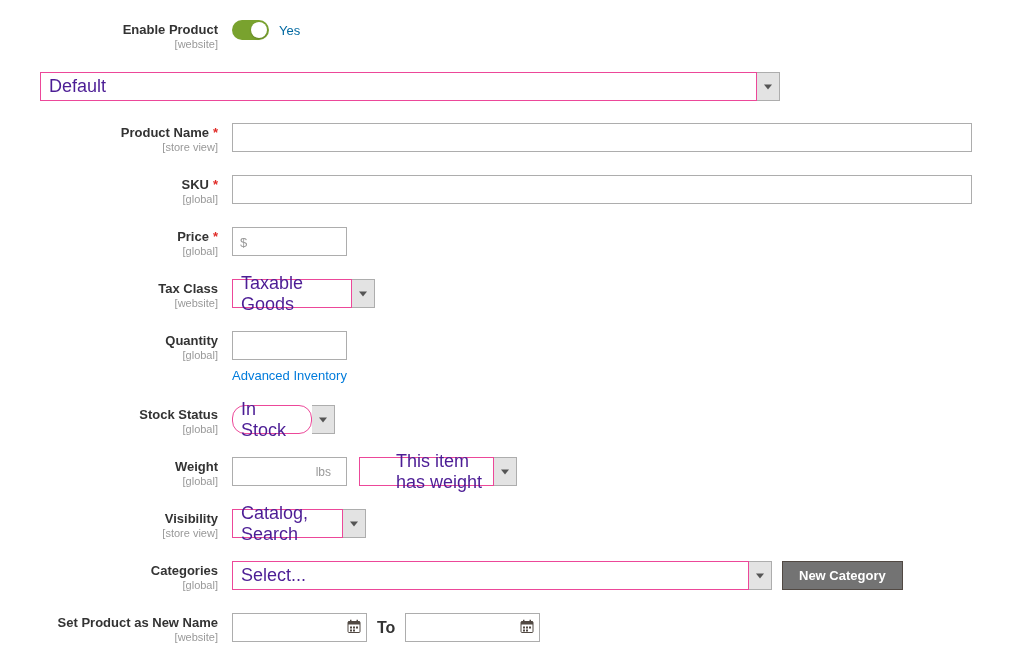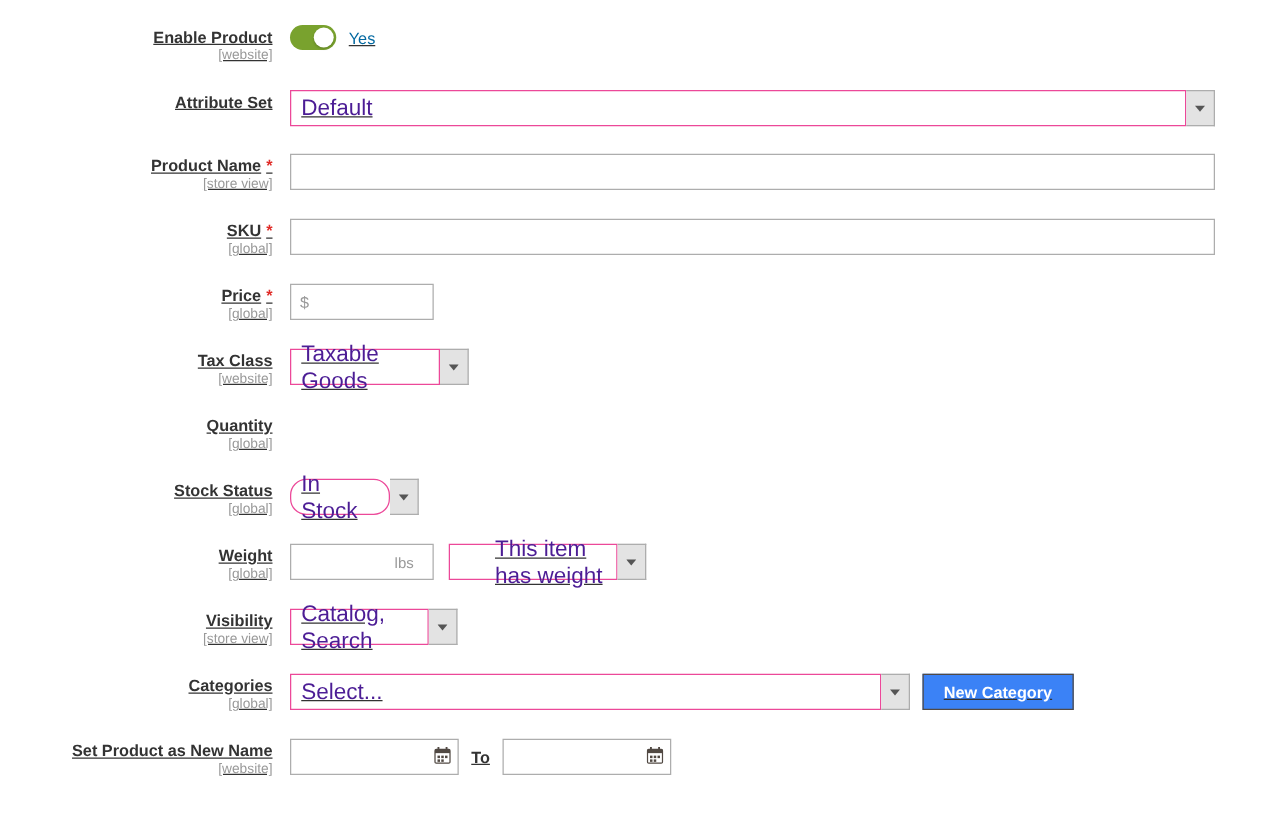--- a/index.html
+++ b/index.html
@@ -1,63 +1,60 @@
 <!DOCTYPE html>
 <html><head>
 <meta charset="utf-8">
 <style>
 * { box-sizing: border-box; margin: 0; padding: 0; }
 body { font-family: Arial, Helvetica, sans-serif; font-size: 13px; color: #333; background: #fff; padding: 20px 40px; }
-.field-row { display: flex; align-items: flex-start; margin-bottom: 22px; text-decoration: underline; }
+.field-row { display: flex; align-items: flex-start; margin-bottom: 22px; }
 .label-col { width: 192px; text-align: right; padding-right: 14px; padding-top: 2px; flex-shrink: 0; }
 .label-col .lbl { font-size: 13px; color: #333; font-weight: 600; }
 .label-col .scope { font-size: 11px; color: #999; display: block; margin-top: 1px; }
 .req { color: #e02b27; margin-left: 4px; }
 .control-col { flex: 1; display: flex; align-items: center; flex-wrap: wrap; }
 input[type=text].input-text, .input-text { height: 29px; border: 1px solid #adadad; background: #fff; padding: 0 8px; font-size: 13px; color: #333; }
 .input-full { width: 740px; }
 .select-wrap { display: flex; height: 29px; }
 .select-body { border: 1px solid #ec4899; background: #fff; padding: 0 8px; display: flex; align-items: center; font-size: 18px; color: #4c1d95; }
 .select-btn { width: 23px; border: 1px solid #adadad; border-left: none; background: #e3e3e3; display: flex; align-items: center; justify-content: center; cursor: pointer; }
 .select-btn svg { width: 8px; height: 6px; fill: #555; }
 .toggle { width: 37px; height: 20px; background: #79a22e; border-radius: 10px; position: relative; cursor: pointer; margin-right: 10px; }
 .toggle .knob { position: absolute; right: 2px; top: 2px; width: 16px; height: 16px; border-radius: 50%; background: #fff; box-shadow: 0 1px 2px rgba(0,0,0,.2); }
 .toggle-label { font-size: 13px; color: #0369a1; }
 .price-prefix { color: #999; position: absolute; left: 8px; top: 50%; transform: translateY(-50%); font-size: 13px; }
 .price-input-wrap { position: relative; display: inline-block; }
 .price-input-wrap input { padding-left: 18px; width: 115px; }
 .link { color: #007bdb; font-size: 13px; cursor: pointer; margin-top: 8px; display: inline-block; }
 .unit-suffix { position: absolute; right: 16px; top: 50%; transform: translateY(-50%); font-size: 12px; color: #999; }
-.btn-dark { background: #3b82f6; color: #fff; border: 1px solid #514943; height: 29px; padding: 0 16px; font-size: 13px; font-weight: 600; cursor: pointer; margin-left: 10px; }
+.btn-dark { background: #737373; color: #fff; border: 1px solid #514943; height: 29px; padding: 0 16px; font-size: 13px; font-weight: 600; cursor: pointer; margin-left: 10px; }
 .date-input-wrap { position: relative; display: inline-block; }
 .date-input-wrap input { width: 135px; padding-right: 26px; }
 .date-icon { position: absolute; right: 6px; top: 50%; transform: translateY(-50%); cursor: pointer; }
 .date-icon svg { width: 14px; height: 14px; fill: #514943; }
-.to-label { margin: 0 10px; align-self: center; font-size: 13px; font-weight: 600; }
+.to-label { margin: 0 10px; align-self: center; font-size: 16px; font-weight: 600; }
 </style>
 </head>
 <body>
 
 <div class="field-row">
   <div class="label-col">
     <span class="lbl">Enable Product</span>
     <span class="scope">[website]</span>
   </div>
   <div class="control-col">
     <div class="toggle">
         <div class="knob"></div>
       </div>
     <span class="toggle-label">Yes</span>
   </div>
 </div>
 
 <div class="field-row">
-  <div class="label-col">
-    <span class="lbl">Attribute Set</span>
-  </div>
   <div class="control-col">
     <div class="select-wrap" style="width:740px;">
       <div class="select-body" style="flex:1;">Default</div>
       <div class="select-btn">
           <svg viewBox="0 0 10 6">
             <path d="M0 0 L10 0 L5 6 Z"></path>
           </svg>
         </div>
     </div>
   </div>
@@ -111,20 +108,24 @@
         </div>
     </div>
   </div>
 </div>
 
 <div class="field-row">
   <div class="label-col">
     <span class="lbl">Quantity</span>
     <span class="scope">[global]</span>
   </div>
+  <div class="control-col" style="flex-direction:column; align-items:flex-start;">
+    <input type="text" class="input-text" style="width: 115px;" value="">
+    <span class="link">Advanced Inventory</span>
+  </div>
 </div>
 
 <div class="field-row">
   <div class="label-col">
     <span class="lbl">Stock Status</span>
     <span class="scope">[global]</span>
   </div>
   <div class="control-col">
     <div class="select-wrap">
       <div class="select-body" style="width:80px;border-radius:13px;">In Stock</div>
@@ -174,21 +175,21 @@
     </div>
   </div>
 </div>
 
 <div class="field-row">
   <div class="label-col">
     <span class="lbl">Categories</span>
     <span class="scope">[global]</span>
   </div>
   <div class="control-col">
-    <div class="select-wrap" style="width:496px;text-align:right;">
+    <div class="select-wrap" style="width:540px;text-align:right;">
       <div class="select-body" style="flex:1;">Select...</div>
       <div class="select-btn">
           <svg viewBox="0 0 10 6">
             <path d="M0 0 L10 0 L5 6 Z"></path>
           </svg>
         </div>
     </div>
     <button class="btn-dark">New Category</button>
   </div>
 </div>

